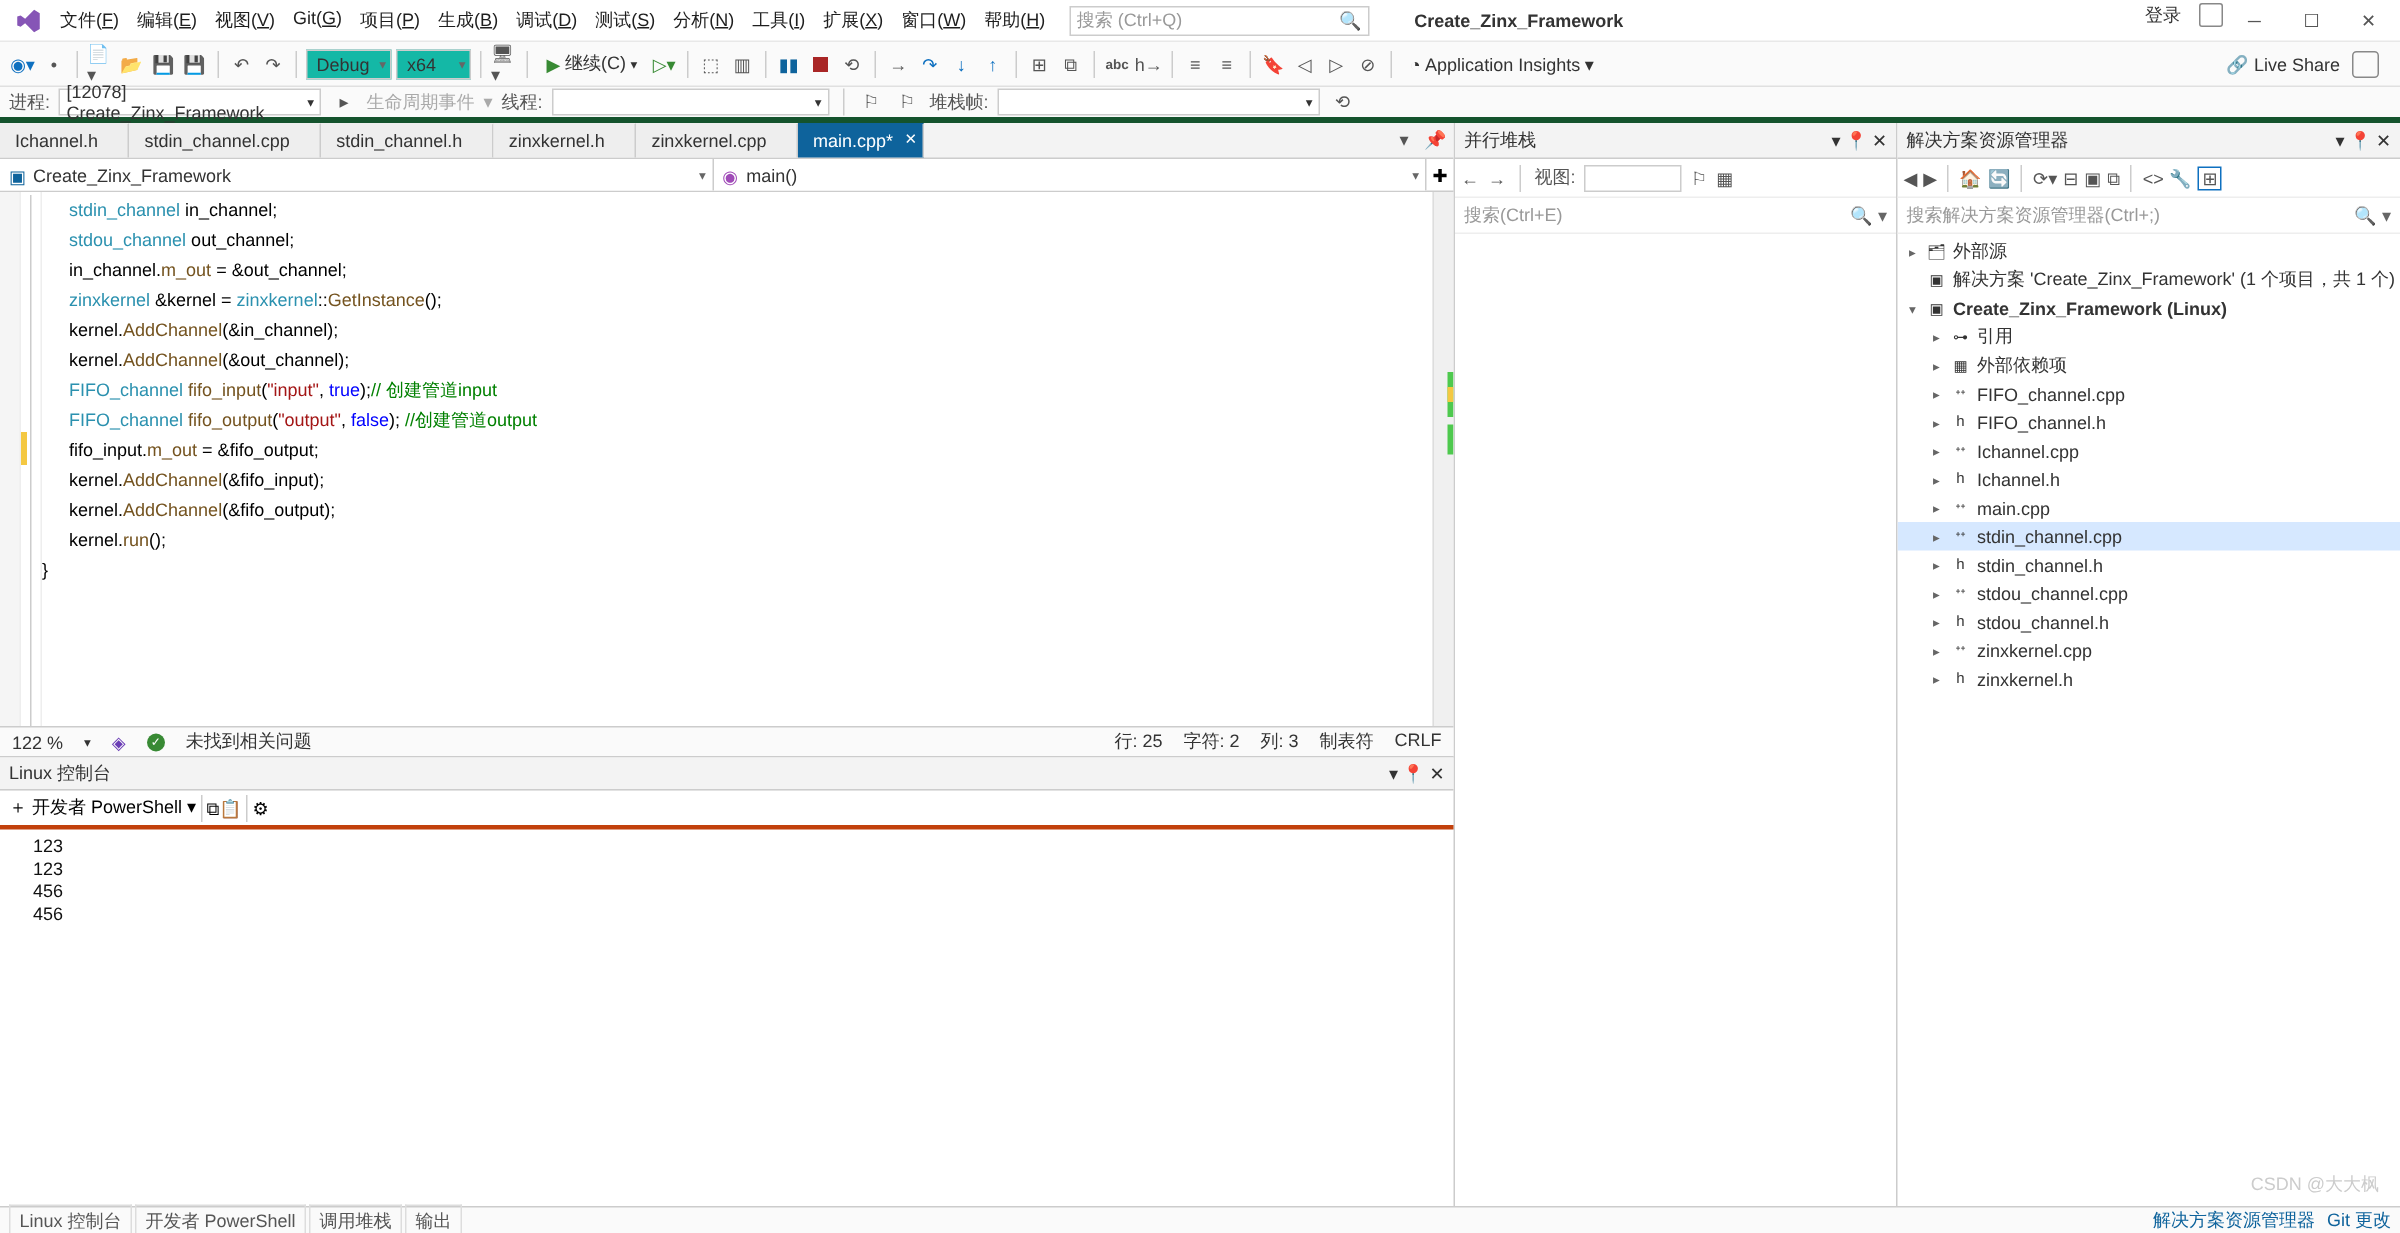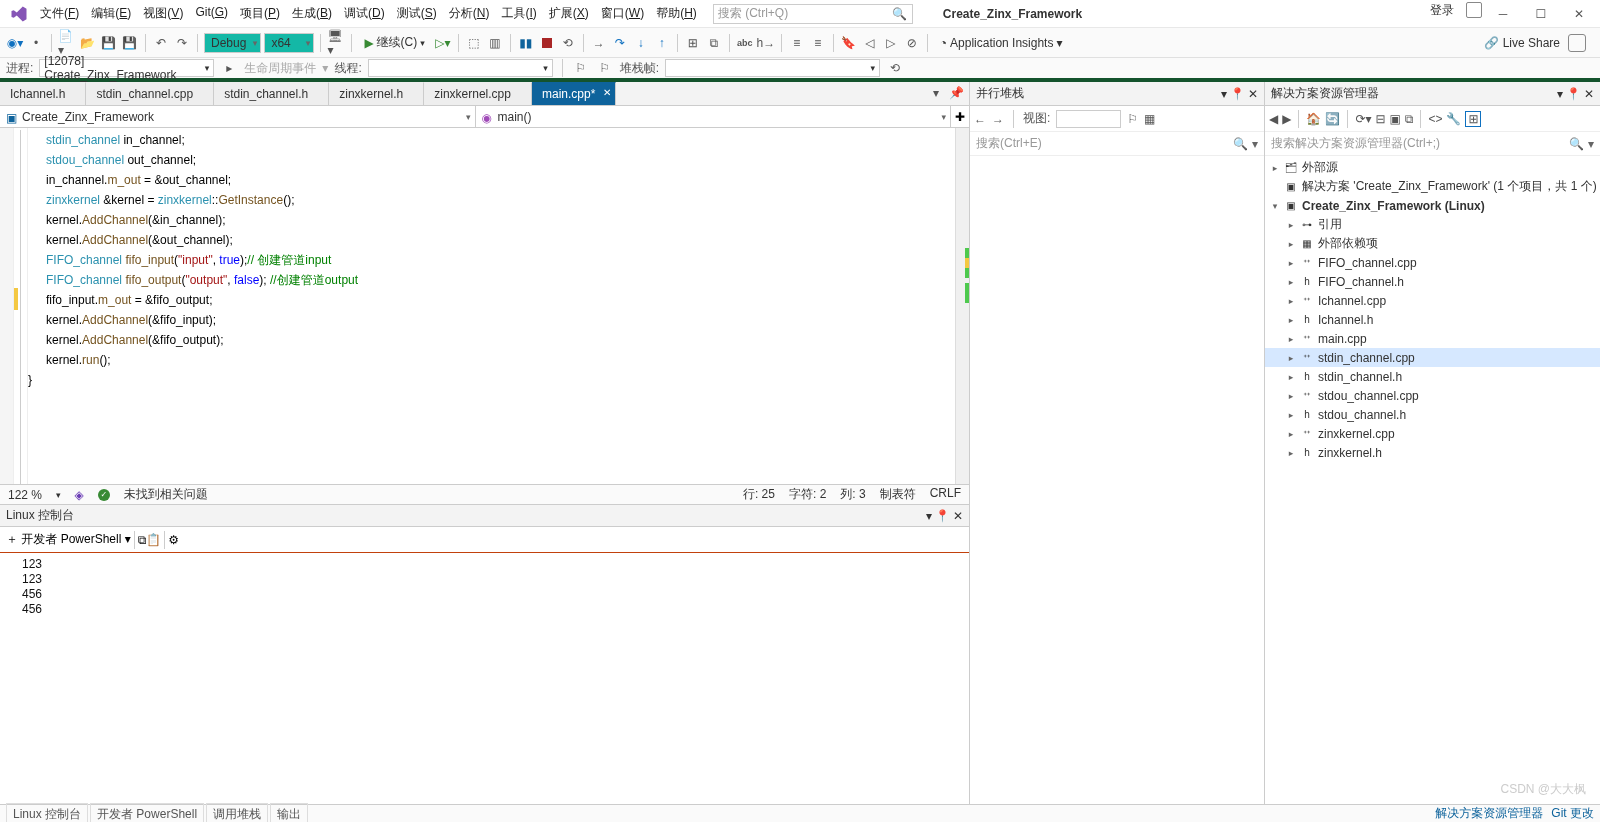--- a/index.html
+++ b/index.html
@@ -54,21 +54,21 @@
 .scroll-ann{width:14px;background:#f0f0f0;border-left:1px solid #ddd;position:relative}
 .scroll-ann .chg{position:absolute;right:0;width:4px;background:#4ec94e}
 .scroll-ann .ylw{background:#f4c842}
 .statusbar-ed{height:20px;border-top:1px solid #ccc;display:flex;align-items:center;padding:0 8px;gap:14px;color:#333;background:#fafafa}
 .statusbar-ed .zoom{color:#333}
 .statusbar-ed .ok{width:12px;height:12px;background:#388a34;border-radius:50%;display:flex;align-items:center;justify-content:center;color:#fff;font-size:8px}
 .statusbar-ed .right{margin-left:auto;display:flex;gap:14px}
 .console{height:300px;border-top:1px solid #ccc;display:flex;flex-direction:column}
 .console-hd{height:22px;background:#f3f3f3;border-bottom:1px solid #ccc;display:flex;align-items:center;padding:0 6px;color:#333}
 .console-hd .ctrls{margin-left:auto;display:flex;gap:3px}
-.console-tb{height:26px;display:flex;align-items:center;padding:0 6px;border-bottom:1px solid #c2410c}
+.console-tb{height:26px;display:flex;align-items:center;padding:0 6px;border-bottom:3px solid #c2410c}
 .console-out{flex:1;padding:4px 22px;font-family:Consolas,monospace;font-size:12px;line-height:15px;color:#111}
 .side-panel{width:295px;display:flex;flex-direction:column;border-right:1px solid #ccc}
 .sp-hd{height:24px;background:#f3f3f3;border-bottom:1px solid #ccc;display:flex;align-items:center;padding:0 6px;color:#333}
 .sp-hd .ctrls{margin-left:auto;display:flex;gap:3px}
 .sp-tb{height:26px;display:flex;align-items:center;padding:0 4px;gap:6px;border-bottom:1px solid #eee;color:#555}
 .sp-tb .box{border:1px solid #ccc;min-width:65px;height:18px}
 .sp-search{height:24px;border-bottom:1px solid #eee;display:flex;align-items:center;padding:0 6px;color:#999;position:relative}
 .sp-search .mag{margin-left:auto;color:#666}
 .sp-body{flex:1;padding:4px 2px;color:#333;font-size:12px;overflow:auto}
 .sp-body .pct{color:#999;font-size:10px;padding-left:10px}

